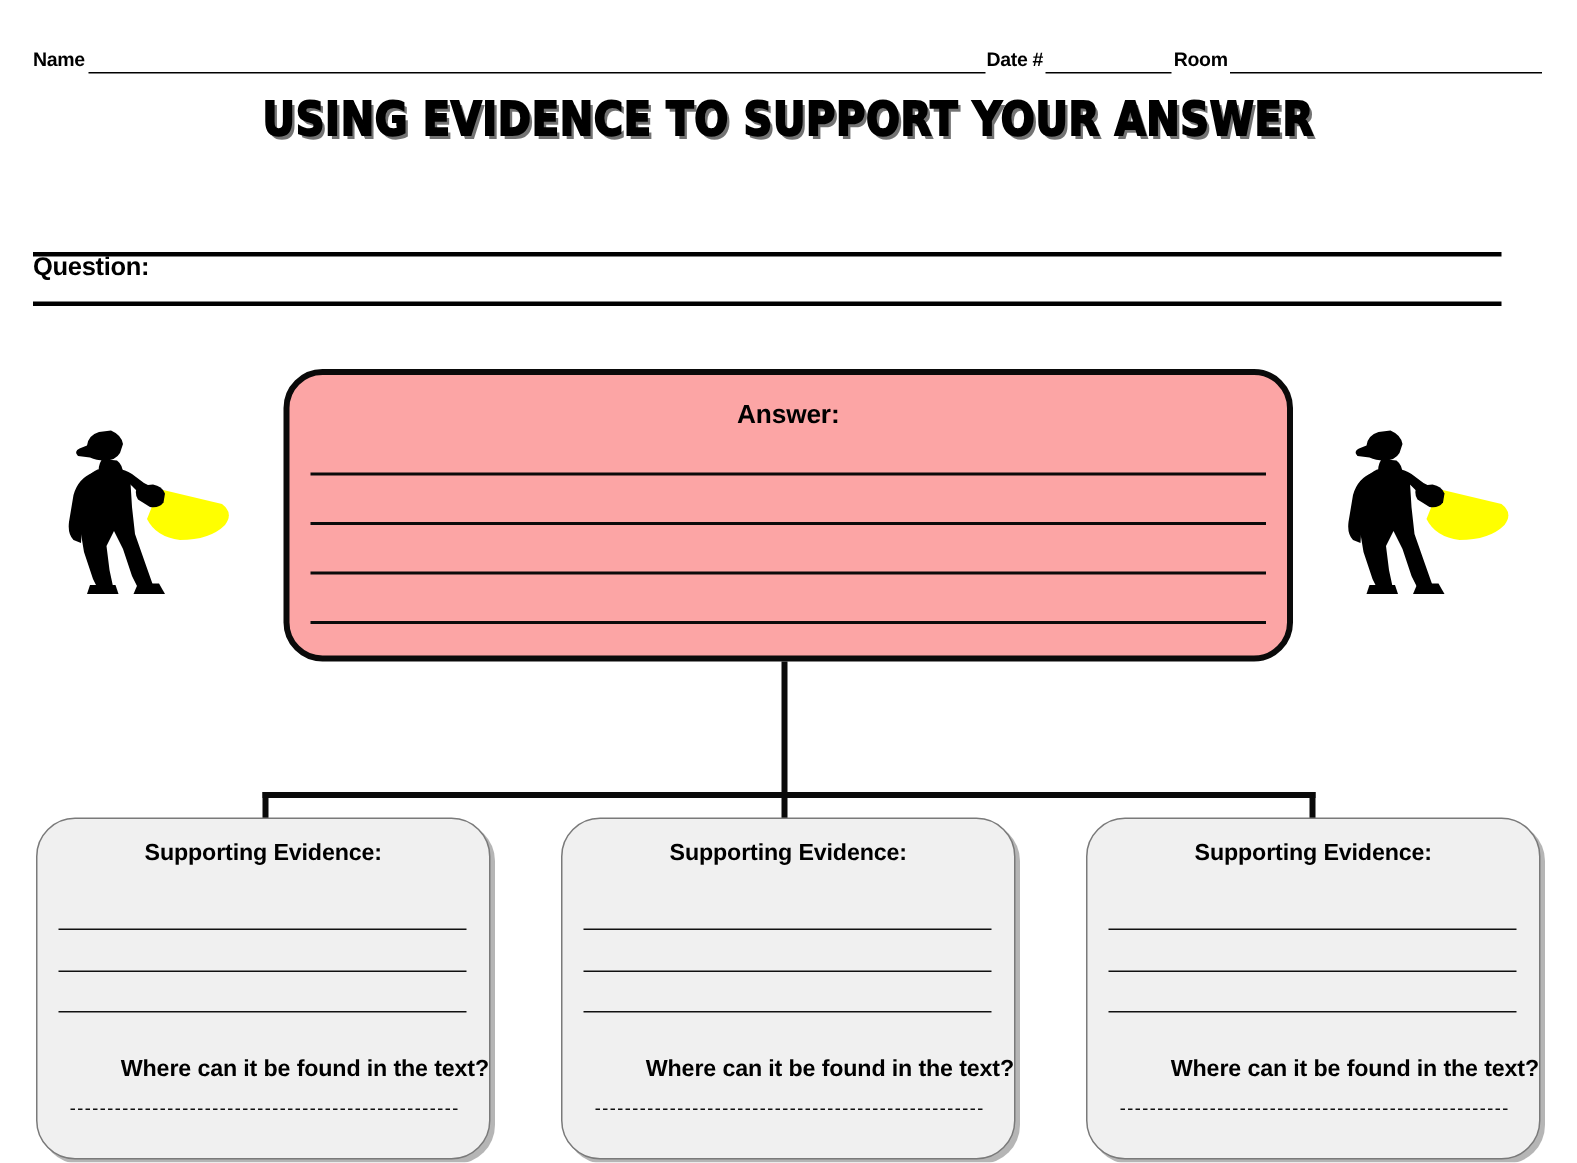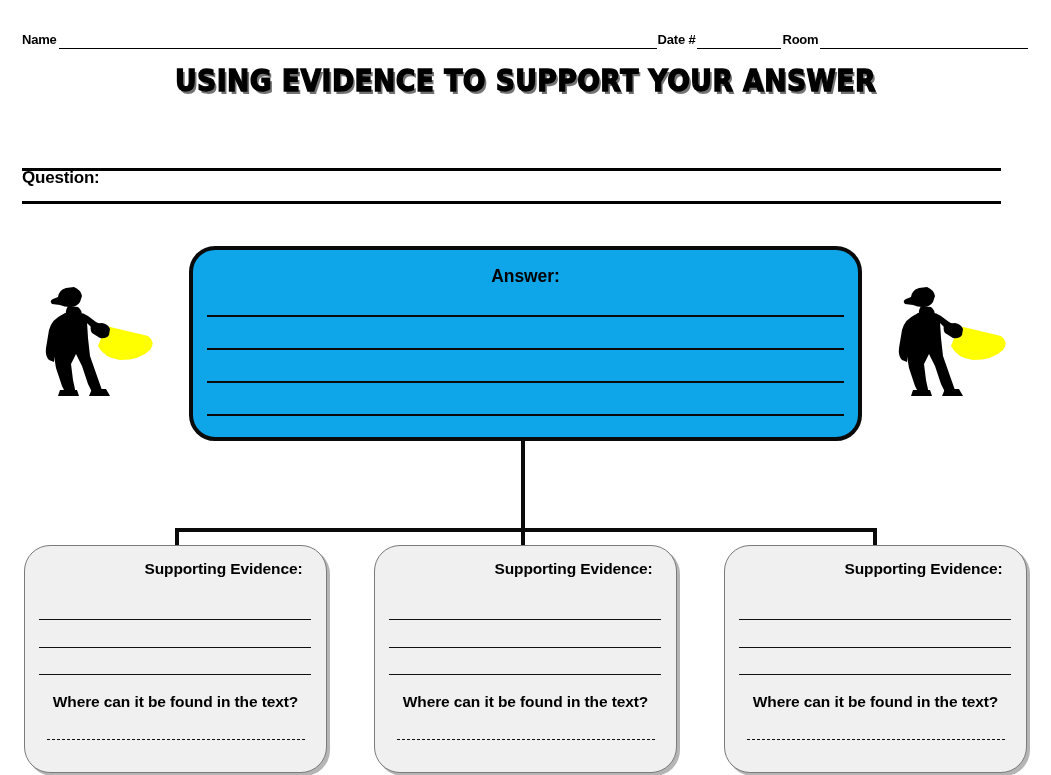--- a/index.html
+++ b/index.html
@@ -83,21 +83,21 @@
   .q-rule-1 { top: 168px; }
   .q-rule-2 { top: 201px; }
 
   
   .answer-box {
     position: absolute;
     left: 189px;
     top: 246px;
     width: 673px;
     height: 195px;
-    background: #0ea5e9;
+    background: #fca5a5;
     border: 4px solid #0a0a0a;
     border-radius: 26px;
     box-sizing: border-box;
   }
   .answer-title {
     position: absolute;
     left: 0;
     top: 16px;
     width: 100%;
     text-align: center;
@@ -145,38 +145,37 @@
 
   .ev-title {
     position: absolute;
     left: 0;
     top: 14px;
     width: 100%;
     text-align: center;
     font-size: 15.5px;
     font-weight: bold;
     letter-spacing: -0.1px;
-    padding-left: 48px;
   }
   .ev-line {
     position: absolute;
     left: 14px;
     width: 272px;
     border-top: 1.5px solid #111;
   }
   .ev-line-1 { top: 73px; }
   .ev-line-2 { top: 101px; }
   .ev-line-3 { top: 128px; }
 
   .ev-where {
     position: absolute;
     left: 0;
-    top: 147px;
+    top: 158px;
     width: 100%;
-    text-align: center;
+    text-align: right;
     font-size: 15.5px;
     font-weight: bold;
     letter-spacing: -0.1px;
   }
   .ev-dashed {
     position: absolute;
     left: 22px;
     top: 193px;
     width: 258px;
     border-top: 1.6px dashed #111;

